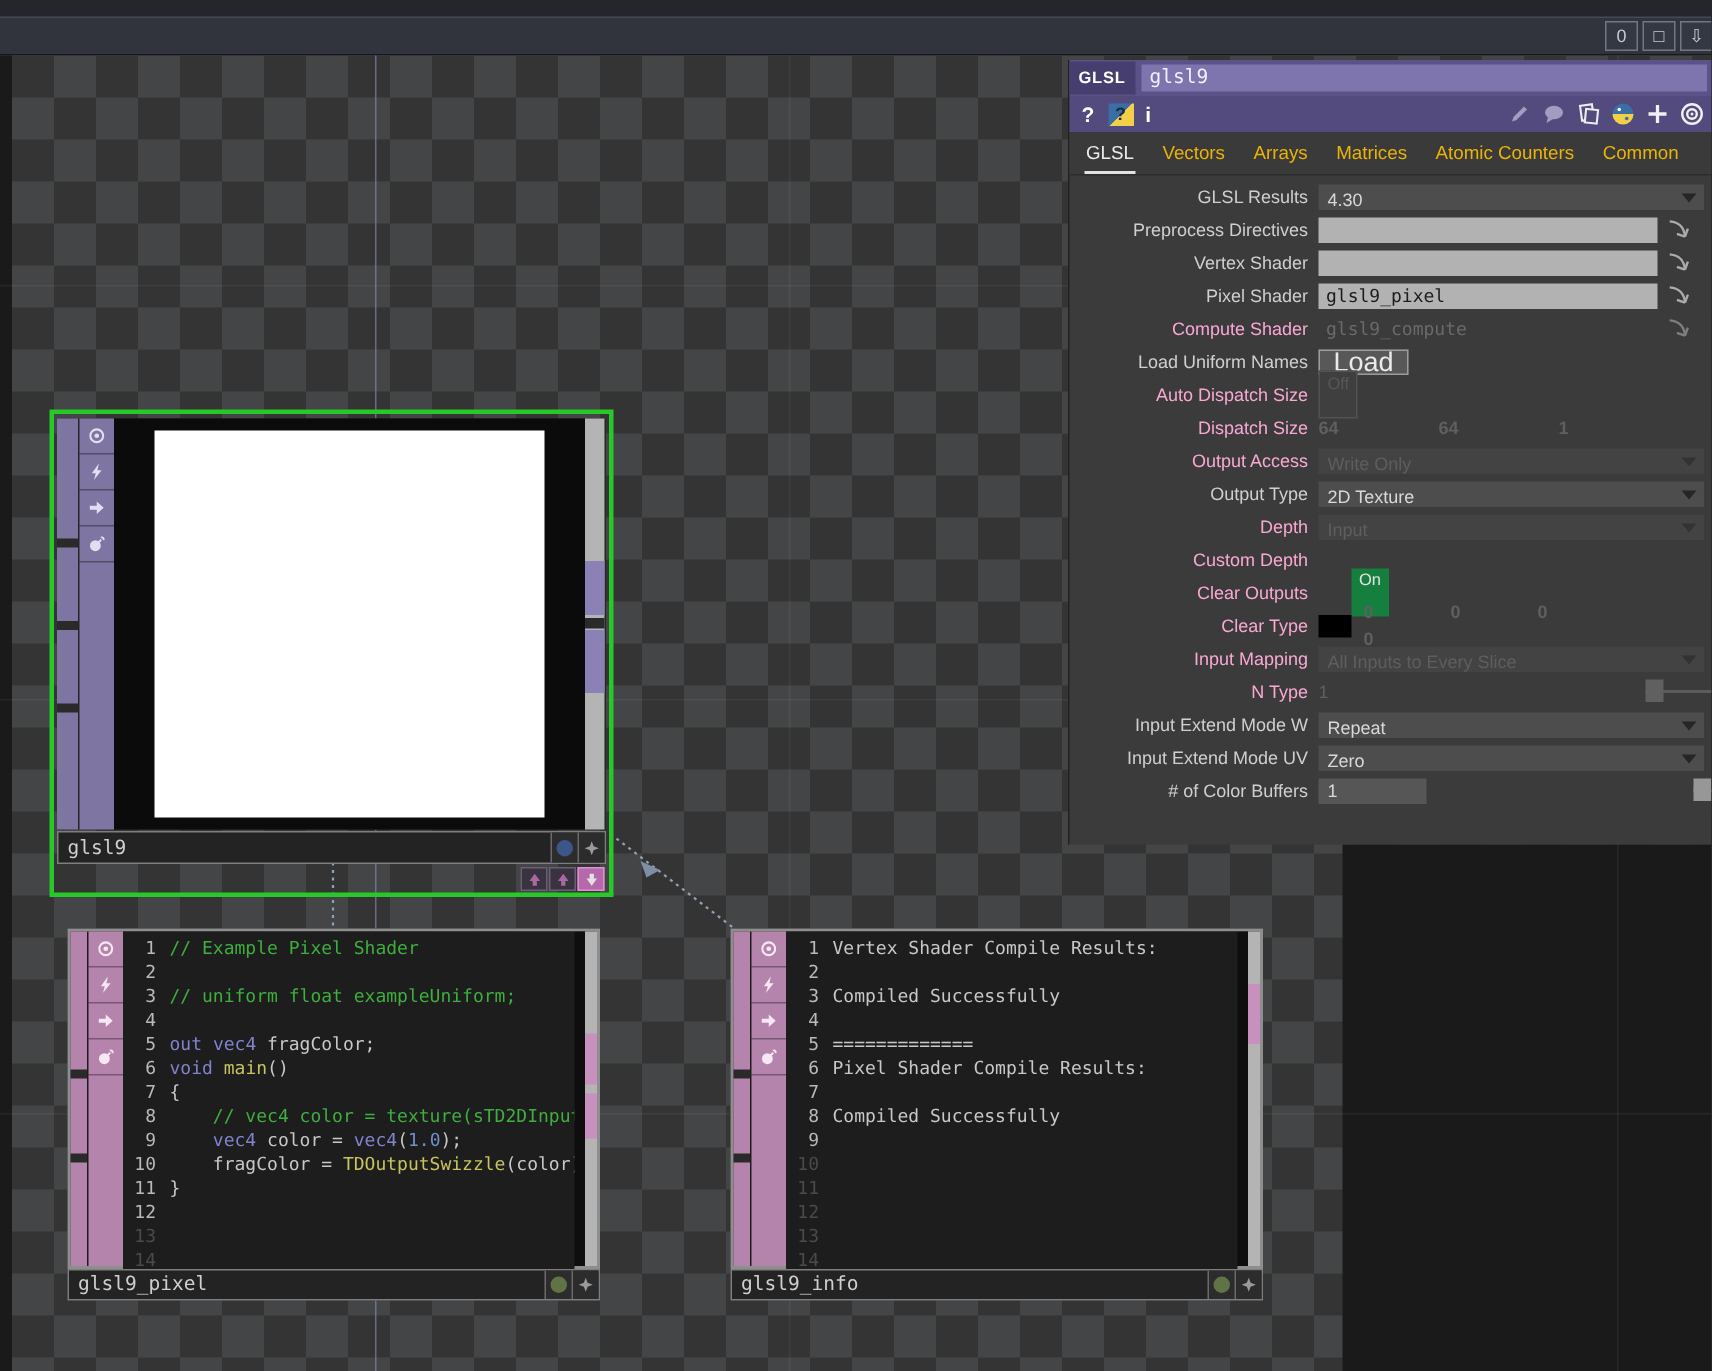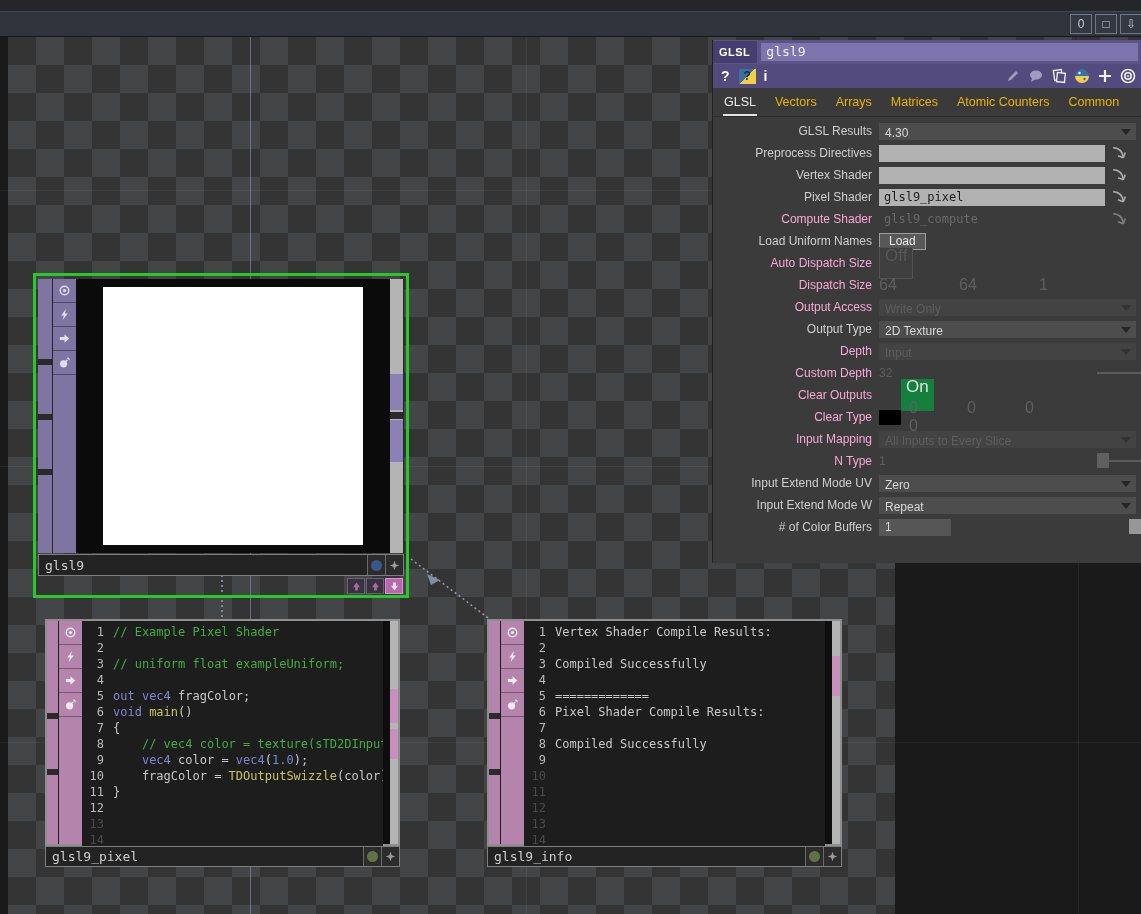--- a/index.html
+++ b/index.html
@@ -85,25 +85,25 @@
     font-size:12px;color:#d8d8d8;padding-left:6px;box-sizing:border-box;}
   .dd .tri{position:absolute;right:5px;top:6px;width:0;height:0;border-left:5px solid transparent;
     border-right:5px solid transparent;border-top:6px solid #262626;}
   .dd.off{background:#434343;color:#5e5e5e;}
   .dd.off .tri{border-top-color:#333;}
   .tfield{width:226px;height:17px;background:#b2b2b2;color:#1c1c1c;font-size:12px;line-height:17px;
     padding-left:5px;box-sizing:border-box;white-space:nowrap;overflow:hidden;}
   .tfield.nobg{background:transparent;color:#6a6a6a;}
   .datarrow{width:17px;height:15px;margin-left:5px;stroke:#ababab;fill:none;stroke-width:1.5;}
   .pbtn{height:17px;padding:0 9px;background:#585858;border:1px solid #9c9c9c;color:#eaeaea;
-    font-size:12px;line-height:15px;box-sizing:border-box;}
-  .chip{height:32px;padding:0 5px;font-size:17px;line-height:16px;box-sizing:border-box;}
+    font-size:18px;line-height:15px;box-sizing:border-box;}
+  .chip{height:32px;padding:0 5px;font-size:11px;line-height:16px;box-sizing:border-box;}
   .chip.on{background:#15803d;color:#e2e2e2;}
   .chip.offc{background:#3f3f3f;color:#575757;border:1px solid #525252;}
-  .vals span{display:inline-block;width:80px;font-size:16px;color:#5f5f5f;}
+  .vals span{display:inline-block;width:80px;font-size:12px;color:#5f5f5f;font-weight:bold;}
   .swatch{width:22px;height:15px;background:#000;margin-right:4px;flex:none;}
   .track{position:absolute;height:2px;background:#5c5c5c;top:10px;}
   .track.lit{background:#868686;}
   .handle{position:absolute;top:3px;width:12px;height:15px;background:#606060;}
   .handle.lit{background:#979797;}
   .sval{font-size:12px;color:#5f5f5f;width:46px;flex:none;}
   .sfield{width:72px;height:17px;background:#565656;color:#d8d8d8;font-size:12px;line-height:17px;
     padding-left:6px;box-sizing:border-box;flex:none;}
 </style>
 </head>
@@ -471,24 +471,20 @@
           <div class="plabel dim">Depth</div>
           <div class="pw">
             <div class="dd off">
               <span>Input</span>
               <i class="tri"></i>
             </div>
           </div>
         </div>
         <div class="prow">
           <div class="plabel dim">Custom Depth</div>
-          <div class="pw">
-            <span class="sval">32</span>
-            <div class="track" style="left:218px;width:205px;"></div>
-          </div>
         </div>
         <div class="prow">
           <div class="plabel dim">Clear Outputs</div>
           <div class="pw">
             <div class="chip on" style="margin-left:22px;">On</div>
           </div>
         </div>
         <div class="prow">
           <div class="plabel dim">Clear Type</div>
           <div class="pw">
@@ -507,33 +503,33 @@
         </div>
         <div class="prow">
           <div class="plabel dim">N Type</div>
           <div class="pw">
             <span class="sval">1</span>
             <div class="track" style="left:218px;width:205px;"></div>
             <div class="handle" style="left:218px;"></div>
           </div>
         </div>
         <div class="prow">
+          <div class="plabel">Input Extend Mode W</div>
+          <div class="pw">
+            <div class="dd">
+              <span>Repeat</span>
+              <i class="tri"></i>
+            </div>
+          </div>
+        </div>
+        <div class="prow">
           <div class="plabel">Input Extend Mode UV</div>
           <div class="pw">
             <div class="dd">
               <span>Zero</span>
-              <i class="tri"></i>
-            </div>
-          </div>
-        </div>
-        <div class="prow">
-          <div class="plabel">Input Extend Mode W</div>
-          <div class="pw">
-            <div class="dd">
-              <span>Repeat</span>
               <i class="tri"></i>
             </div>
           </div>
         </div>
         <div class="prow">
           <div class="plabel"># of Color Buffers</div>
           <div class="pw">
             <div class="sfield">1</div>
             <div class="track lit" style="left:250px;width:173px;"></div>
             <div class="handle lit" style="left:250px;"></div>

